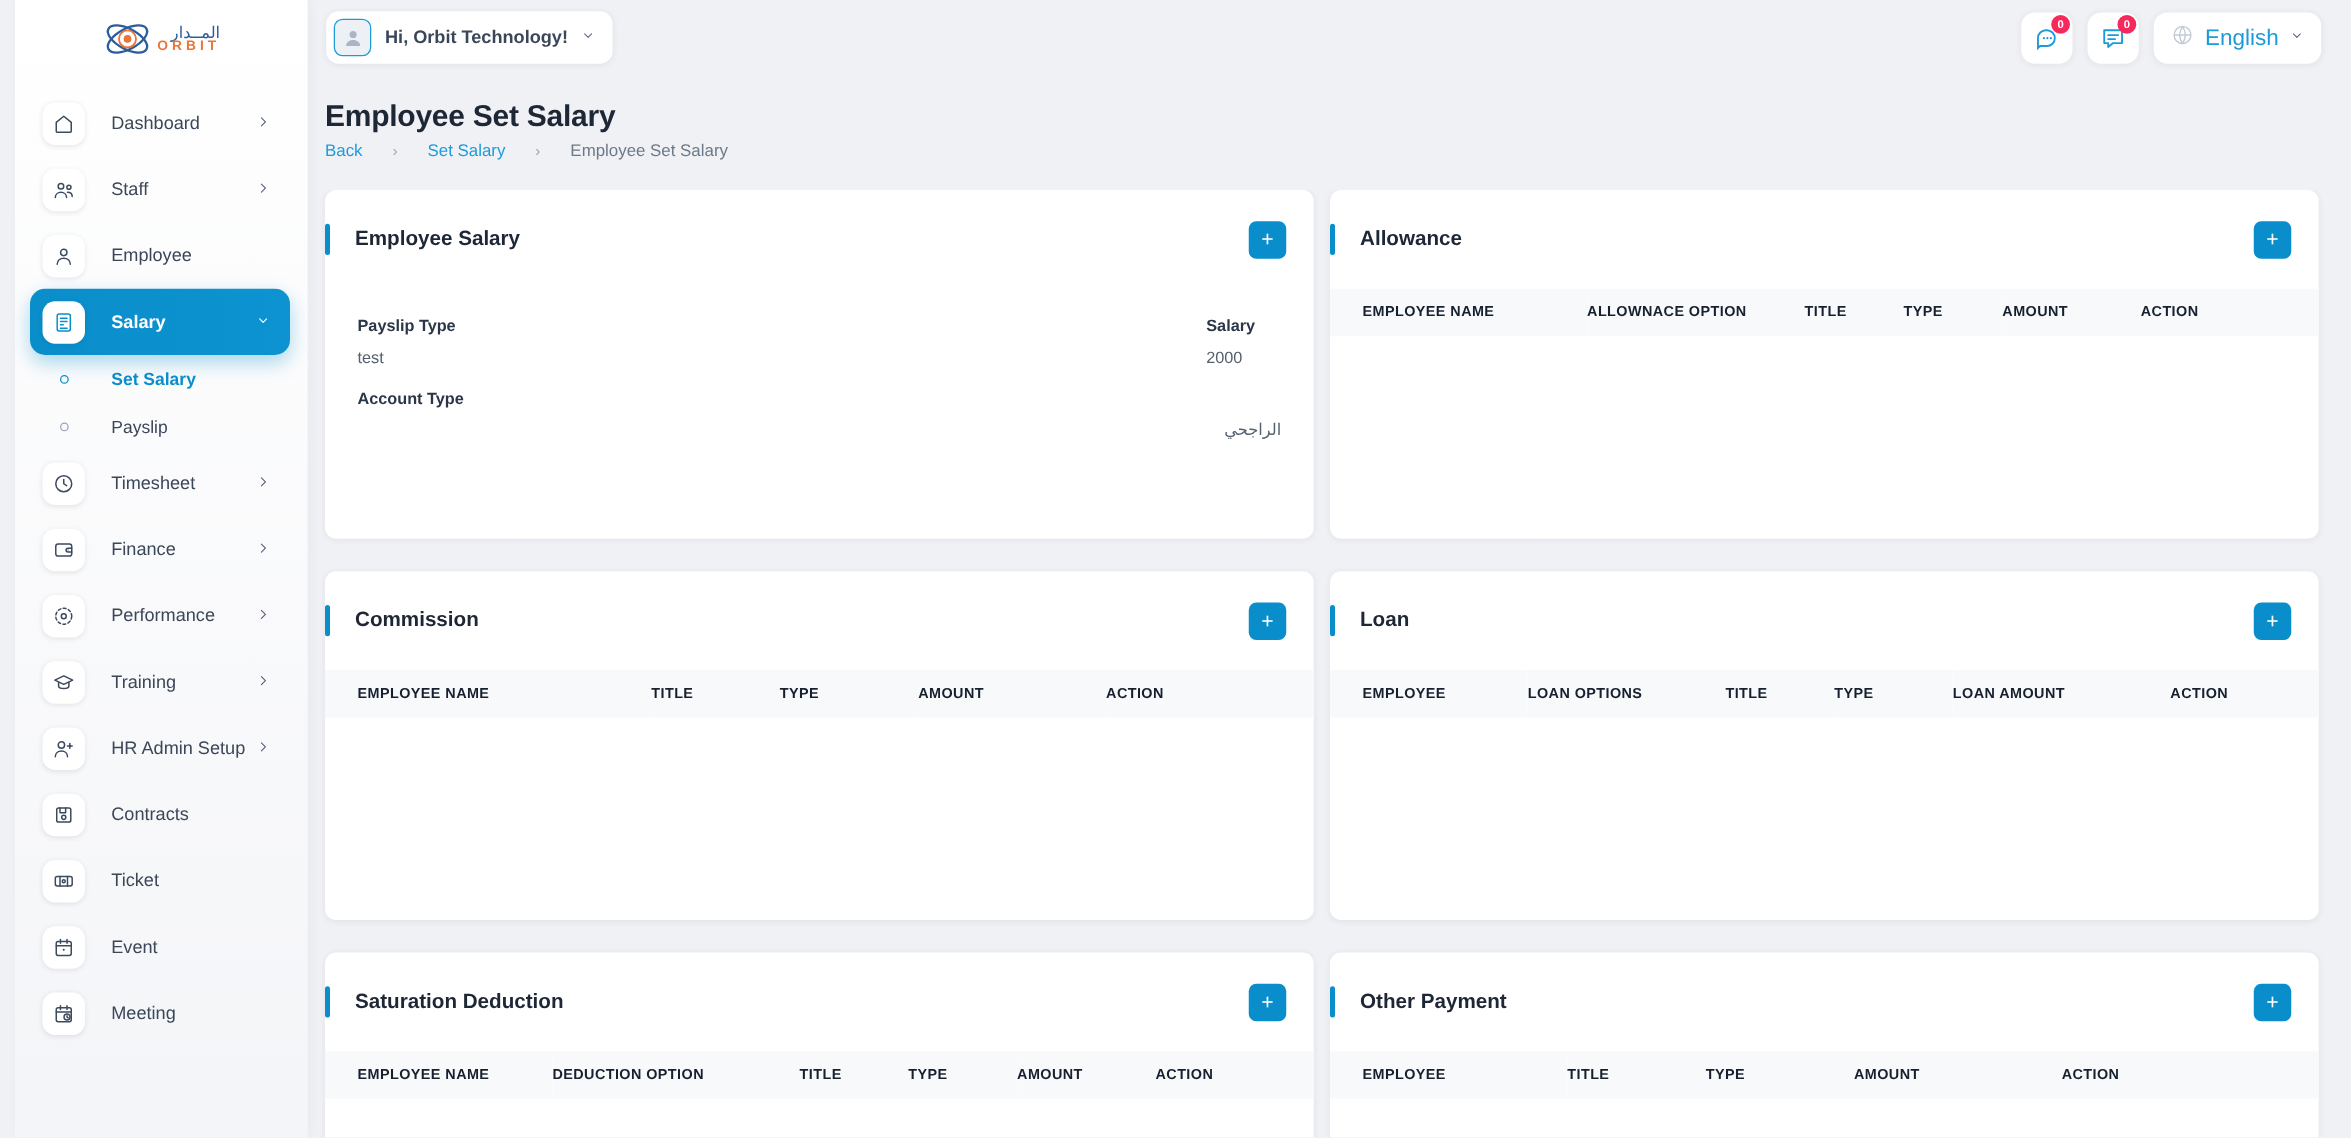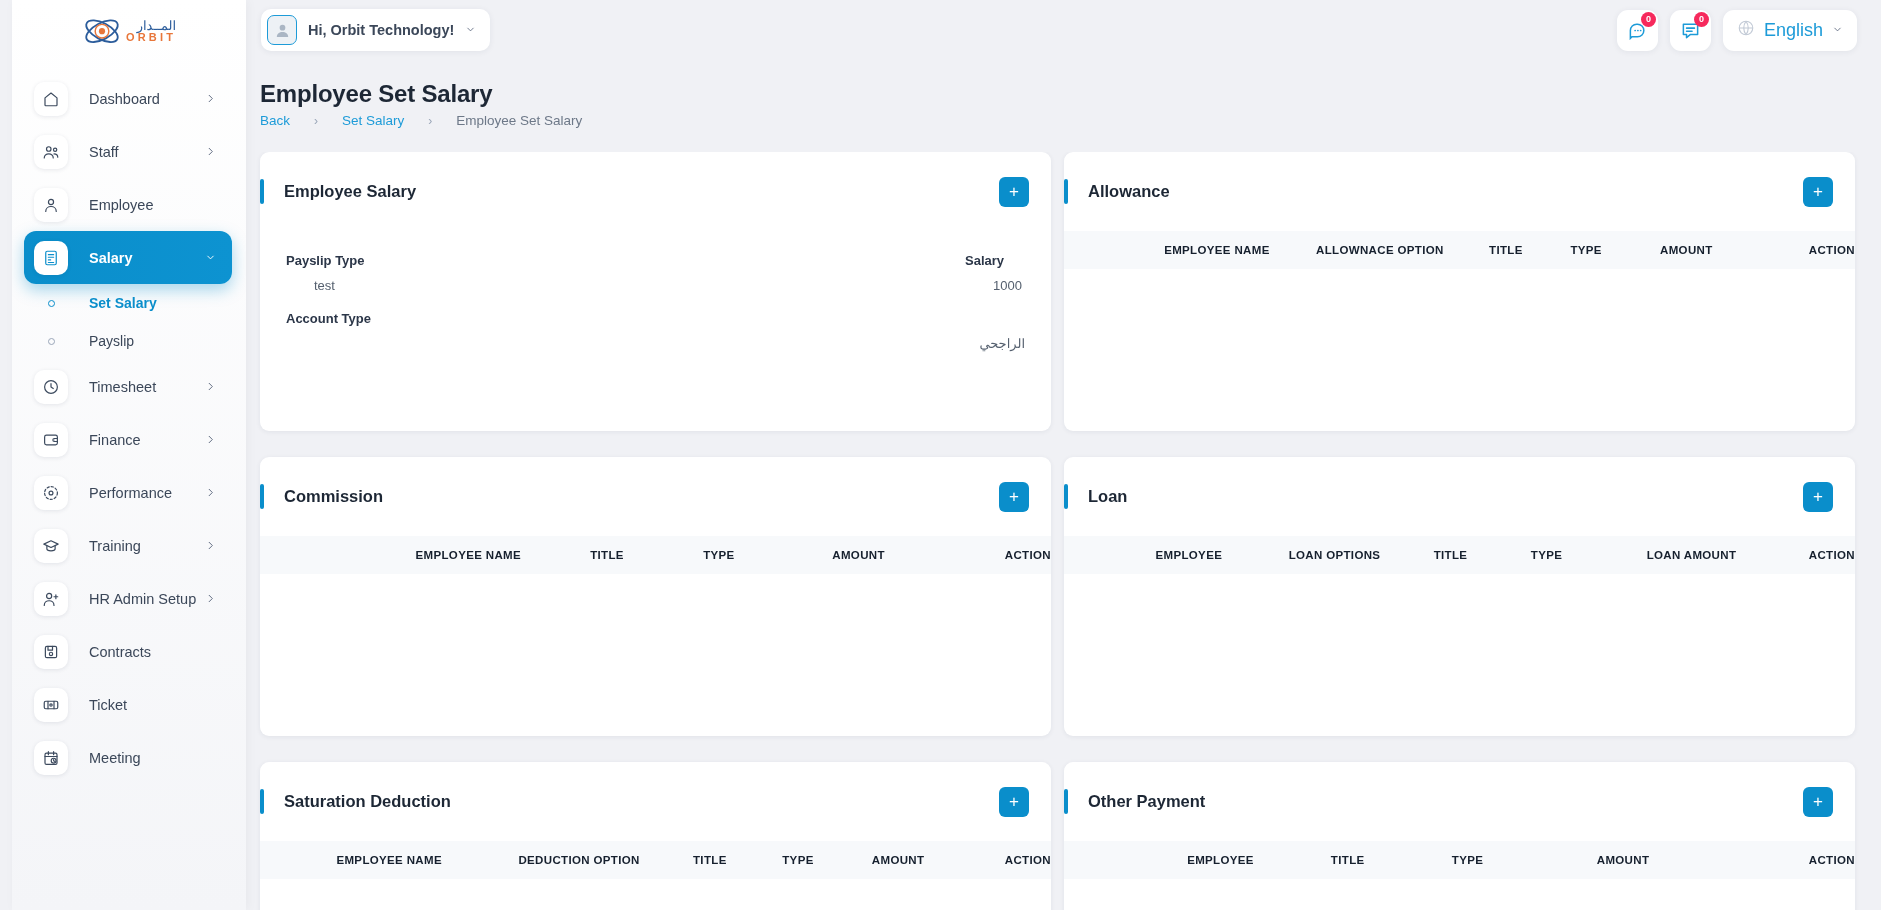--- a/index.html
+++ b/index.html
@@ -143,31 +143,31 @@
     background: #0a8ecb; border: none; cursor: pointer;
     display: flex; align-items: center; justify-content: center;
     color: #fff; font-size: 17px; line-height: 1; font-weight: 400;
   }
 
   .card-body { flex: 1 1 auto; }
 
   table { width: 100%; border-collapse: collapse; }
   thead tr { background: #f7f9fb; }
   th {
-    text-align: right; font-size: 11.5px; font-weight: 700;
+    text-align: left; font-size: 11.5px; font-weight: 700;
     color: #16202e; letter-spacing: .35px; padding: 13px 0; white-space: nowrap;
   }
   th:first-child { padding-left: 26px; }
 
   
   .salary-body { padding: 22px 26px 0 26px; }
   .sal-row { display: flex; justify-content: space-between; }
   .sal-field { }
   .sal-label { font-size: 13px; color: #2b3648; font-weight: 600; }
-  .sal-value { font-size: 13px; color: #55606f; margin-top: 10px; margin-left: 28px; }
+  .sal-value { font-size: 13px; color: #55606f; margin-top: 10px; }
   .sal-value.rtl { direction: rtl; text-align: right; }
   .sal-right { text-align: left; min-width: 60px; }
   .sal-block2 { margin-top: 18px; }
 </style>
 </head>
 <body>
 
 <div id="sidebar">
   <div class="logo-wrap">
     <div class="logo">
@@ -328,20 +328,30 @@
             <circle cx="12" cy="12" r="1.6"></circle>
           </svg>
         </span>
         <span class="nav-label">Ticket</span>
       </div>
       <div class="nav-item">
         <span class="ico-box">
           <svg viewBox="0 0 24 24">
             <rect x="4" y="5.5" width="16" height="15" rx="2"></rect>
             <path d="M4 10h16M8.5 3.5v4M15.5 3.5v4"></path>
+            <circle cx="12" cy="14.5" r="1.1" fill="#3c4a5e" stroke="none"></circle>
+          </svg>
+        </span>
+        <span class="nav-label">Event</span>
+      </div>
+      <div class="nav-item">
+        <span class="ico-box">
+          <svg viewBox="0 0 24 24">
+            <rect x="4" y="5.5" width="16" height="15" rx="2"></rect>
+            <path d="M4 10h16M8.5 3.5v4M15.5 3.5v4"></path>
             <circle cx="15.5" cy="15.5" r="3.2"></circle>
             <path d="M15.5 14v1.6l1.1.8"></path>
           </svg>
         </span>
         <span class="nav-label">Meeting</span>
       </div>
     </div>
 </div>
 
 <div id="header">
@@ -413,21 +423,21 @@
         <button class="add-btn">+</button>
       </div>
       <div class="card-body salary-body">
         <div class="sal-row">
           <div class="sal-field">
             <div class="sal-label">Payslip Type</div>
             <div class="sal-value">test</div>
           </div>
           <div class="sal-field sal-right">
             <div class="sal-label">Salary</div>
-            <div class="sal-value">1000</div>
+            <div class="sal-value">2000</div>
           </div>
         </div>
         <div class="sal-block2">
           <div class="sal-label">Account Type</div>
           <div class="sal-value rtl">الراجحي</div>
         </div>
       </div>
     </div>
     <div class="card">
       <div class="card-head">

